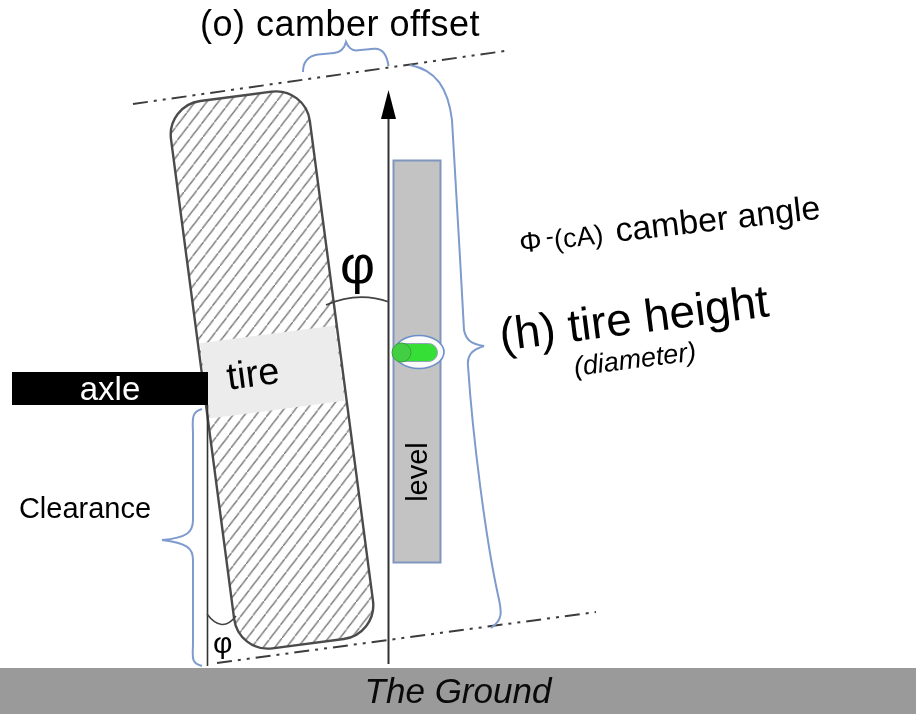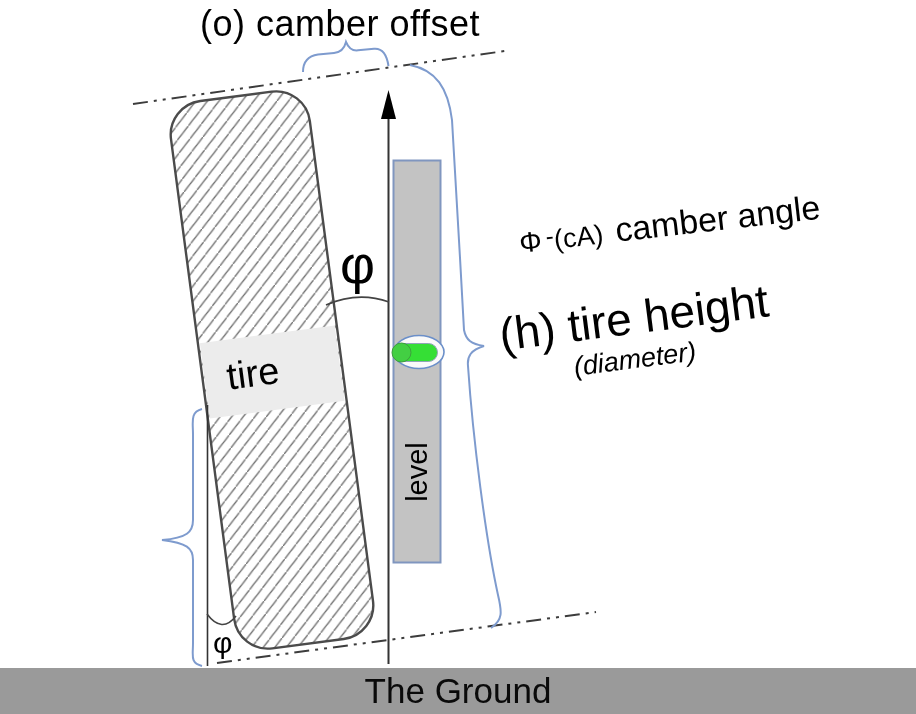--- a/index.html
+++ b/index.html
@@ -25,21 +25,21 @@
   .camber-angle .big{font-size:34px;margin-left:8px;}
   .tire-height{font-size:46px;transform:rotate(-7.3deg);transform-origin:left top;}
   .diameter{font-size:27px;font-style:italic;transform:rotate(-7.3deg);transform-origin:left top;}
   .gclear{left:6px;top:492px;width:158px;text-align:center;font-size:29px;line-height:32px;white-space:normal;}
   .level-label{
     left:372px;top:456px;width:90px;height:32px;text-align:center;
     font-size:29px;transform:rotate(-90deg);
   }
   .ground-bar{
     position:absolute;left:0;top:668px;width:916px;height:46px;background:#9a9a9a;
-    display:flex;align-items:center;justify-content:center;
+    display:flex;align-items:center;justify-content:center;font-style:italic;
   }
   .ground-bar span{font-size:35px;color:#0a0a0a;}
 </style>
 </head>
 <body>
 
 <div id="canvas">
 
   <svg width="916" height="714" viewBox="0 0 916 714">
     <defs>
@@ -81,33 +81,37 @@
 
     <path d="M410 65 C436 70 448 88 452 120 C456 180 460 260 464 330
              C466 340 471 344 484 346 C471 350 467 356 468 366
              C473 440 486 540 498 595 C502 612 503 620 491 628" stroke="#7e9bce" stroke-width="2" fill="none"></path>
   </svg>
 
   <div class="txt title" style="left:200px;top:3px;">(o) camber offset</div>
 
   <div class="txt phi-top" style="left:340px;top:233px;">φ</div>
 
+  <div class="axle-bar">
+    <span>axle</span>
+  </div>
 
   <div class="txt tire-label" style="left:224px;top:356px;">tire</div>
 
   <div class="txt camber-angle" style="left:517px;top:222px;">
     <span class="phi">Φ</span>
     <span class="dash">-</span><span class="abbr">(cA)</span>
     <span class="big">camber angle</span>
   </div>
 
   <div class="txt tire-height" style="left:496px;top:308px;">(h) tire height</div>
   <div class="txt diameter" style="left:572px;top:352px;">(diameter)</div>
 
   <div class="txt gclear">
+    <div>Clearance</div>
   </div>
 
   <div class="txt level-label">level</div>
 
   <div class="txt phi-bottom" style="left:213px;top:626px;">φ</div>
 
   <div class="ground-bar">
     <span>The Ground</span>
   </div>
 

